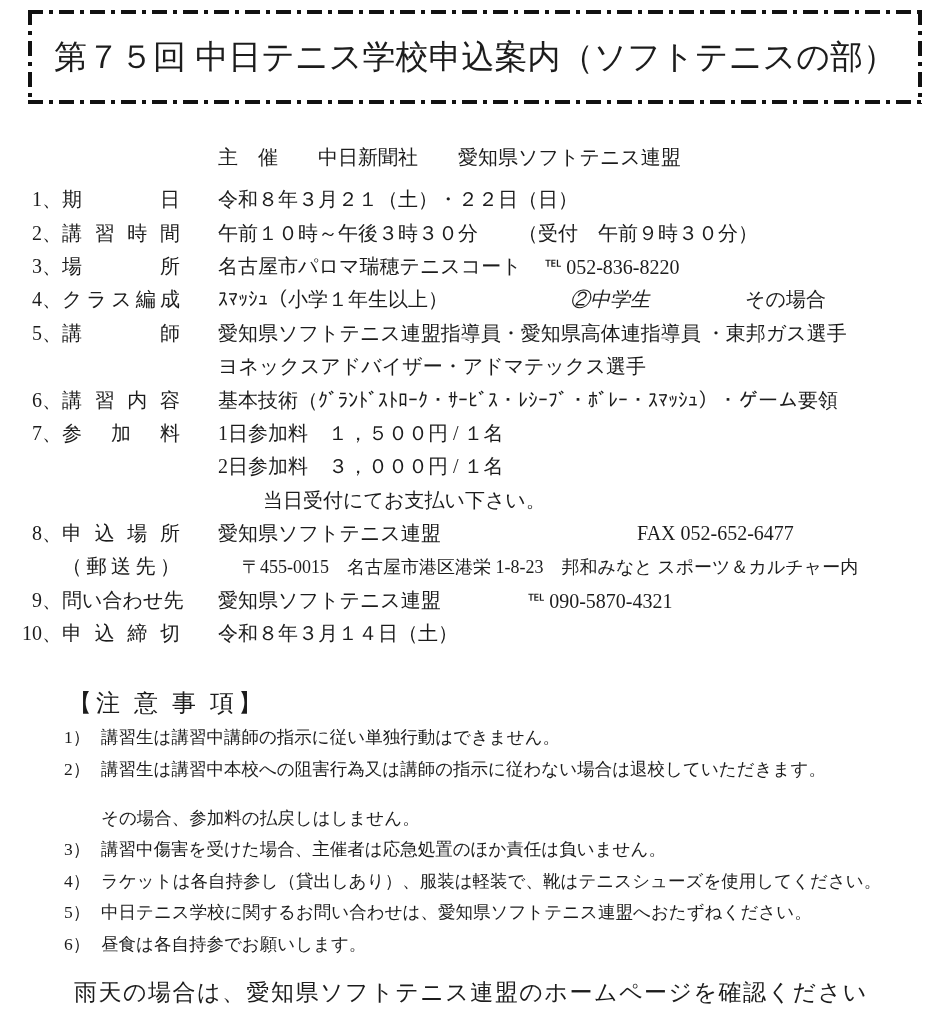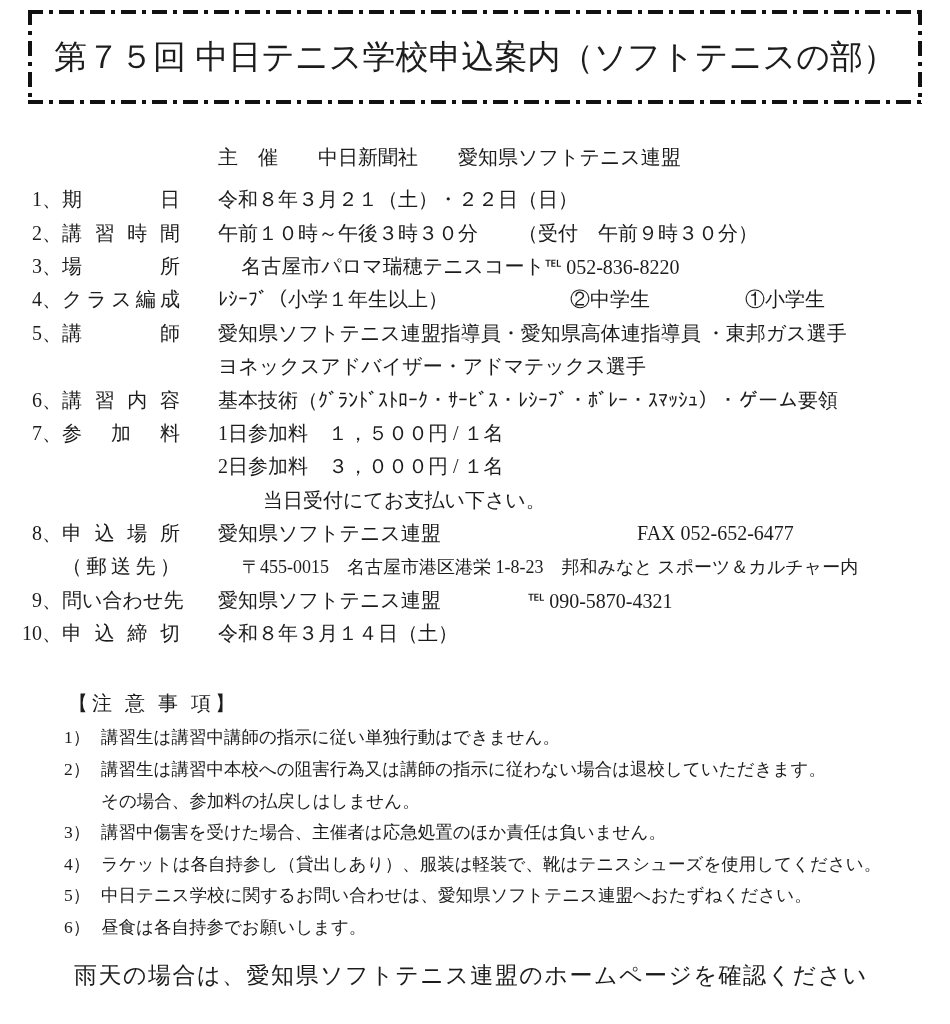--- a/index.html
+++ b/index.html
@@ -36,32 +36,32 @@
   .row{
     display:grid;grid-template-columns:44px 118px 1fr;
     align-items:center;height:33.4px;font-size:20px;
     padding-left:18px;white-space:nowrap;
   }
   .num{text-align:right;}
   .label{display:flex;justify-content:space-between;}
   .content{padding-left:38px;display:flex;align-items:center;}
   .seg-352{display:inline-block;width:352px;}
   .seg-235{display:inline-block;width:235px;}
-  .seg-175{display:inline-block;width:175px;}
-  .seg-327{display:inline-block;width:327px;text-align:right;}
+  .seg-175{display:inline-block;width:175px;font-style:italic;}
+  .seg-327{display:inline-block;width:327px;}
   .seg-310{display:inline-block;width:310px;}
   .seg-419{display:inline-block;width:419px;}
   .indent-45{margin-left:45px;}
   .address{margin-left:24px;font-size:18px;}
   
-  .notes-heading{margin:38px 0 0 68px;font-size:20px;letter-spacing:4px;line-height:30px;}
+  .notes-heading{margin:38px 0 0 68px;font-size:24px;letter-spacing:4px;line-height:30px;}
   .notes{margin-top:4px;}
   .note-row{display:flex;padding-left:64px;font-size:17.5px;line-height:31.6px;white-space:nowrap;}
   .note-num{display:inline-block;width:37px;}
-  .note-cont{padding-left:101px;}
+  .note-cont{padding-left:101px;margin-top:17px;}
   
   .footer{margin:16px 0 13px 74px;font-size:23px;letter-spacing:1.5px;white-space:nowrap;}
 </style>
 </head>
 <body>
 
 <div class="title-box">
   <div class="edge h top"></div>
   <div class="edge h bottom"></div>
   <div class="edge v left"></div>
@@ -108,23 +108,23 @@
   <div class="row">
     <span class="num">4、</span>
     <span class="label">
         <span>ク</span>
         <span>ラ</span>
         <span>ス</span>
         <span>編</span>
         <span>成</span>
       </span>
     <span class="content">
-      <span class="seg-352">ﾚｼｰﾌﾞ（小学１年生以上）</span>
+      <span class="seg-352">ｽﾏｯｼｭ（小学１年生以上）</span>
       <span class="seg-175">②中学生</span>
-      <span>①小学生</span>
+      <span>その場合</span>
     </span>
   </div>
 
 
   <div class="row">
     <span class="num">5、</span>
     <span class="label">
         <span>講</span>
         <span>師</span>
       </span>

